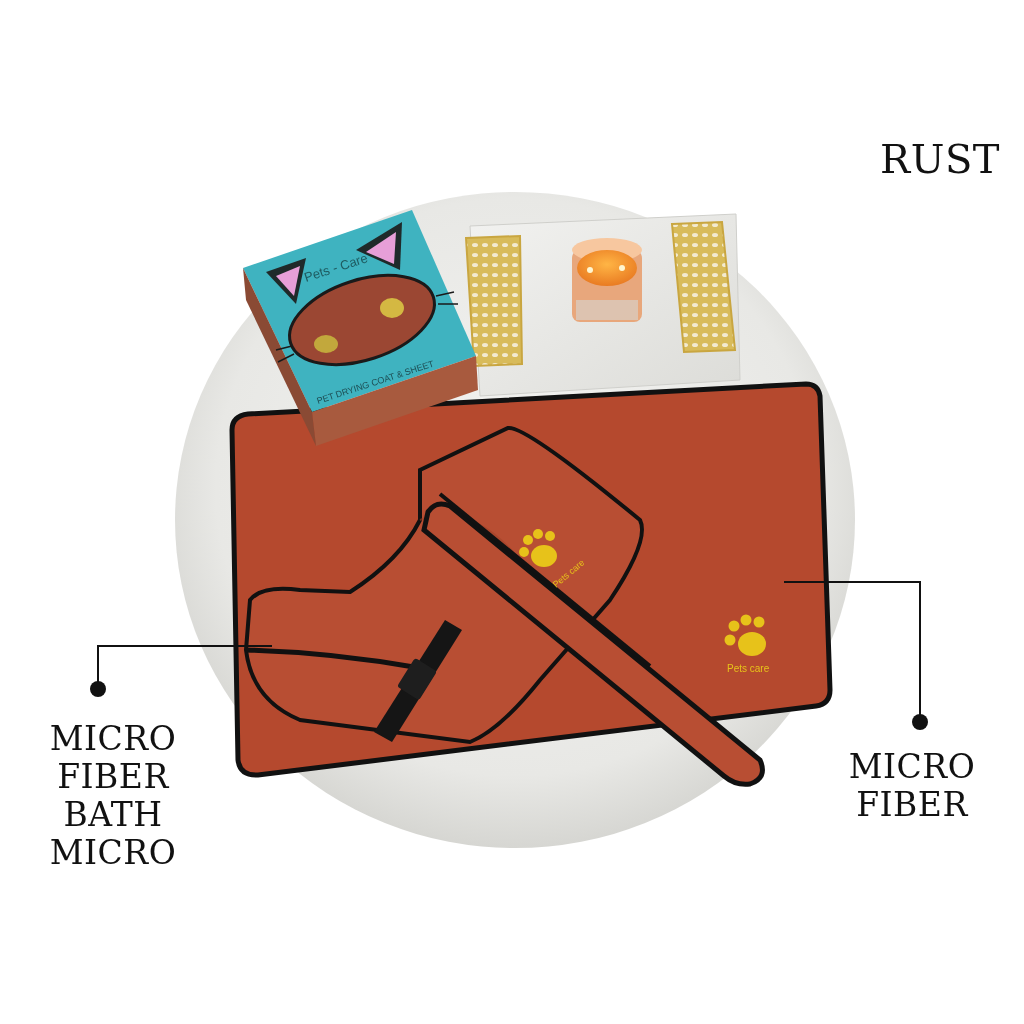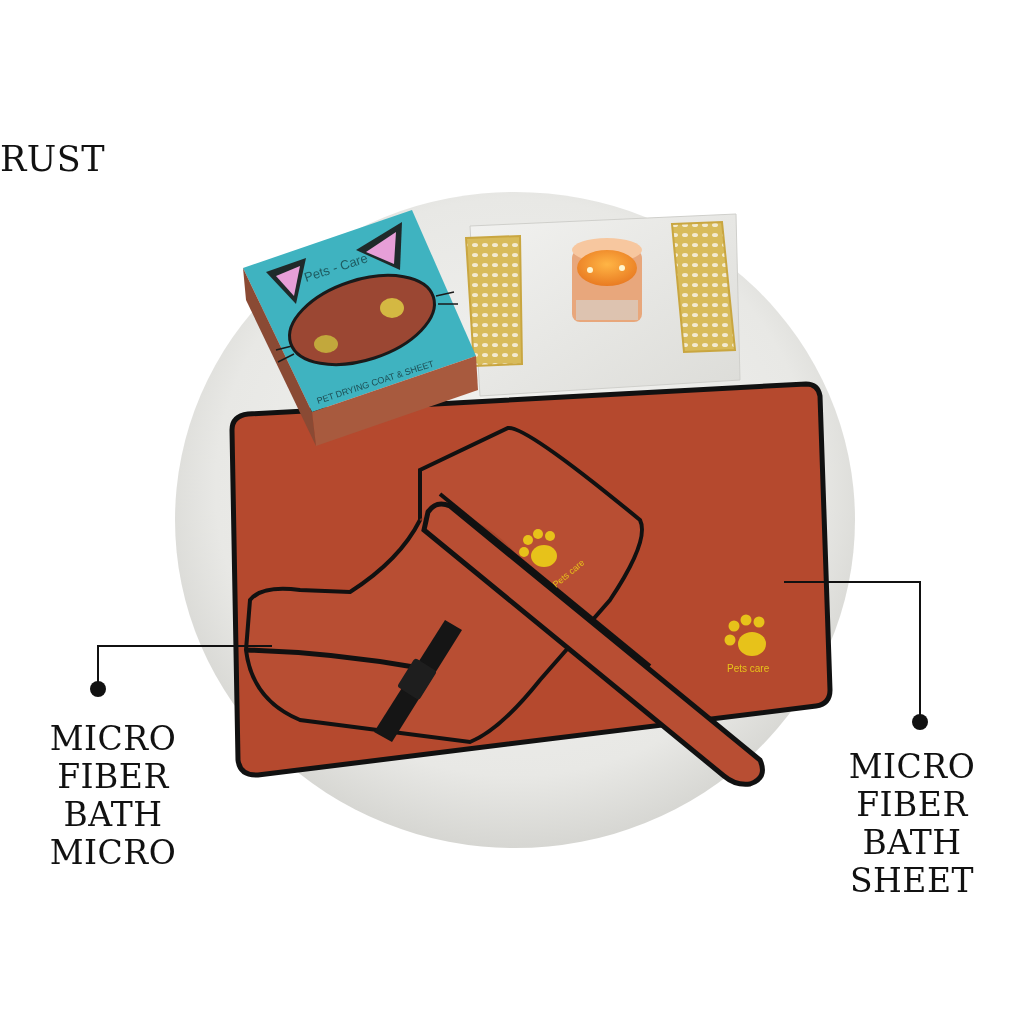--- a/index.html
+++ b/index.html
@@ -1,18 +1,18 @@
 <!DOCTYPE html>
 <html><head>
 <meta charset="utf-8">
 <style>
   html,body{margin:0;padding:0;background:#ffffff;}
   #stage{position:relative;width:1024px;height:1024px;overflow:hidden;background:#fff;font-family:"DejaVu Serif","Liberation Serif",serif;}
   .label{position:absolute;color:#111;text-align:center;line-height:38px;font-size:33px;letter-spacing:0.5px;}
-  #title{left:0;width:1000px;top:140px;text-align:left;font-size:35px;}
+  #title{left:0;width:1000px;top:140px;text-align:right;font-size:40px;}
   #coat-label{left:0;top:720px;width:226px;}
   #sheet-label{left:800px;top:748px;width:224px;}
   svg{position:absolute;left:0;top:0;}
 </style>
 </head>
 <body>
 
 <div id="stage">
   <svg width="1024" height="1024" viewBox="0 0 1024 1024">
     <defs>
@@ -115,15 +115,14 @@
 
   <div id="title" class="label">RUST</div>
 
   <div id="coat-label" class="label">
     <div>MICRO FIBER</div>
     <div>BATH MICRO</div>
   </div>
 
   <div id="sheet-label" class="label">
     <div>MICRO FIBER</div>
-    <div>BATH SHEET</div>
   </div>
 </div>
 
 </body></html>

